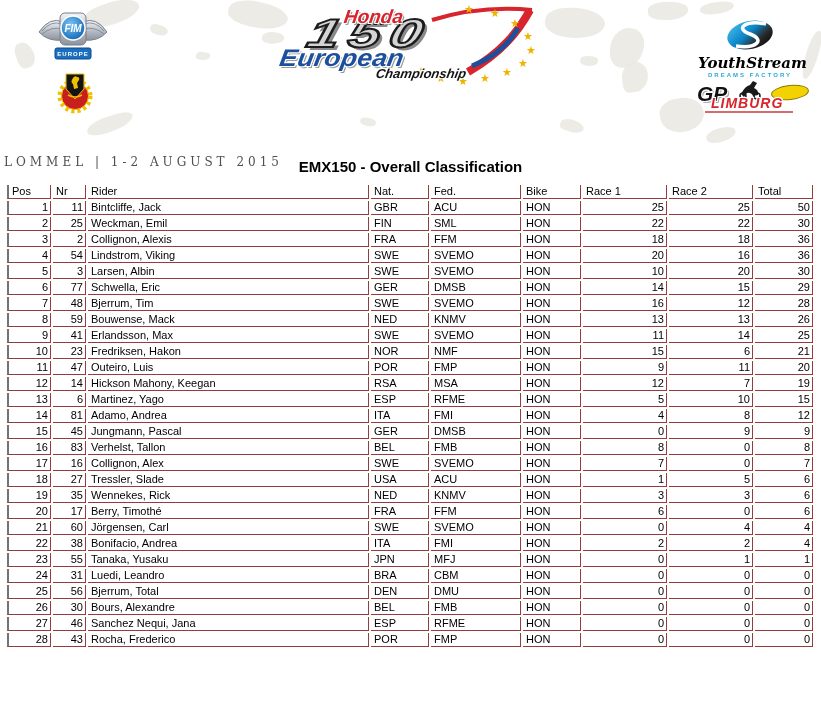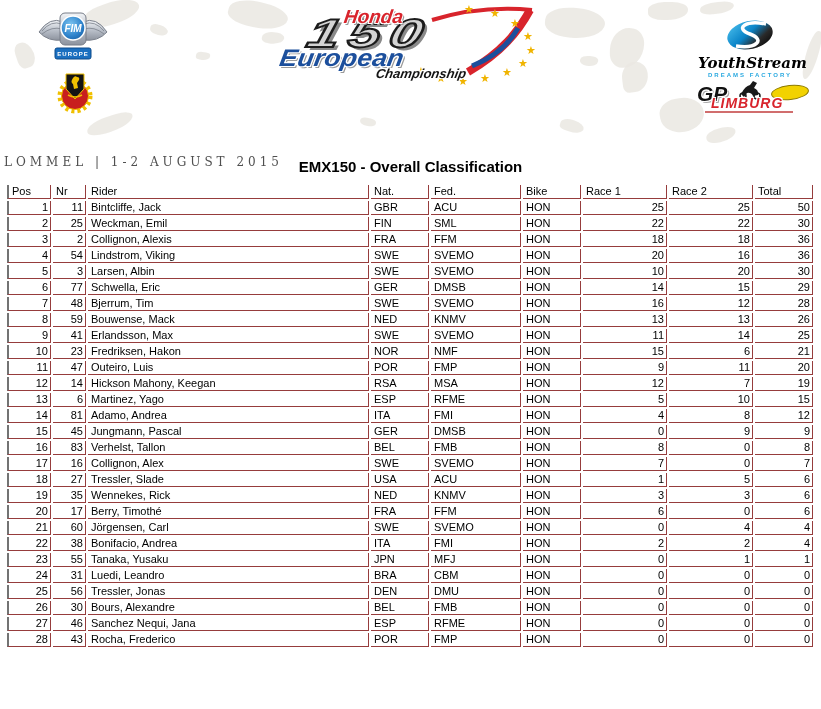--- a/index.html
+++ b/index.html
@@ -469,21 +469,21 @@
           <td>BRA</td>
           <td>CBM</td>
           <td>HON</td>
           <td class="num">0</td>
           <td class="num">0</td>
           <td class="num">0</td>
         </tr>
         <tr>
           <td class="num">25</td>
           <td class="num">56</td>
-          <td>Tressler, Jonas</td>
+          <td>Bjerrum, Total</td>
           <td>DEN</td>
           <td>DMU</td>
           <td>HON</td>
           <td class="num">0</td>
           <td class="num">0</td>
           <td class="num">0</td>
         </tr>
         <tr>
           <td class="num">26</td>
           <td class="num">30</td>

